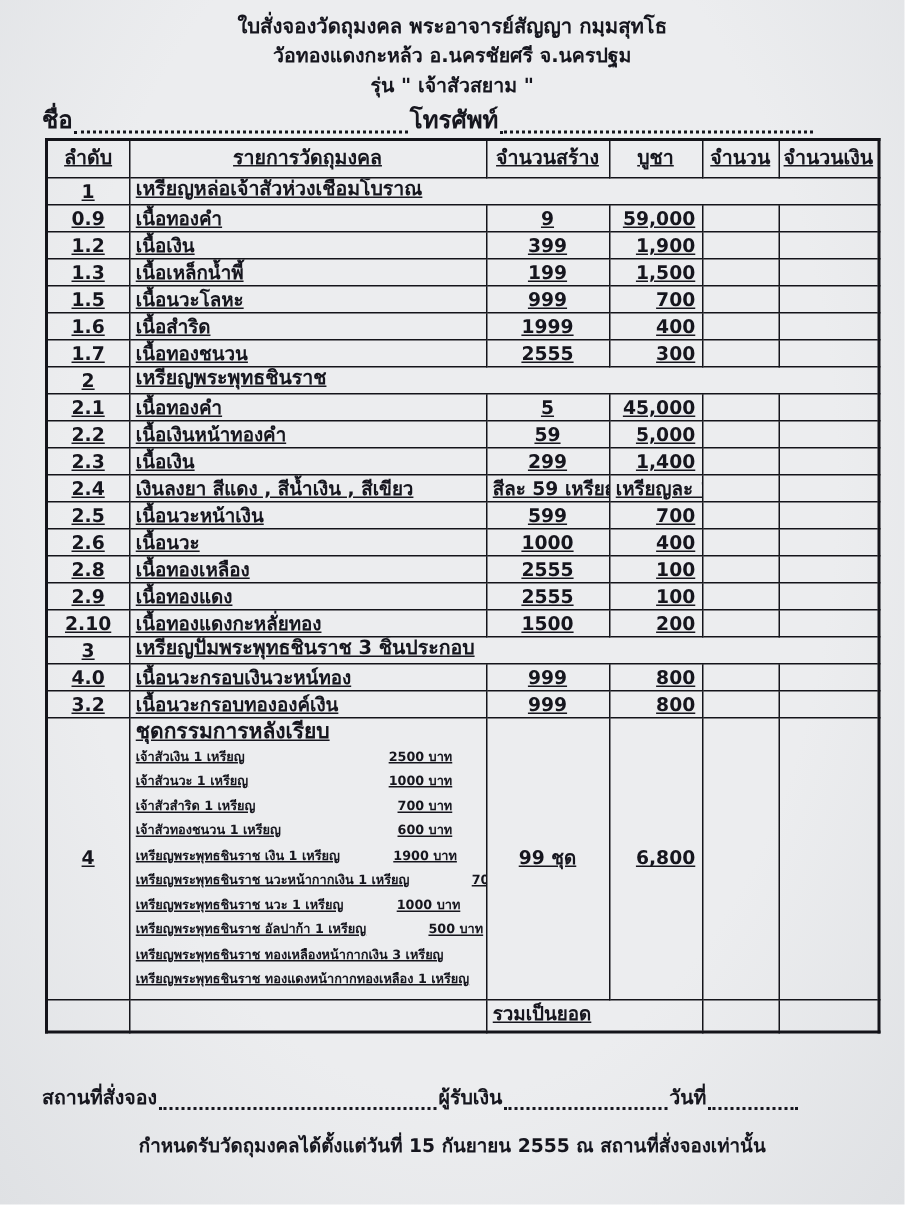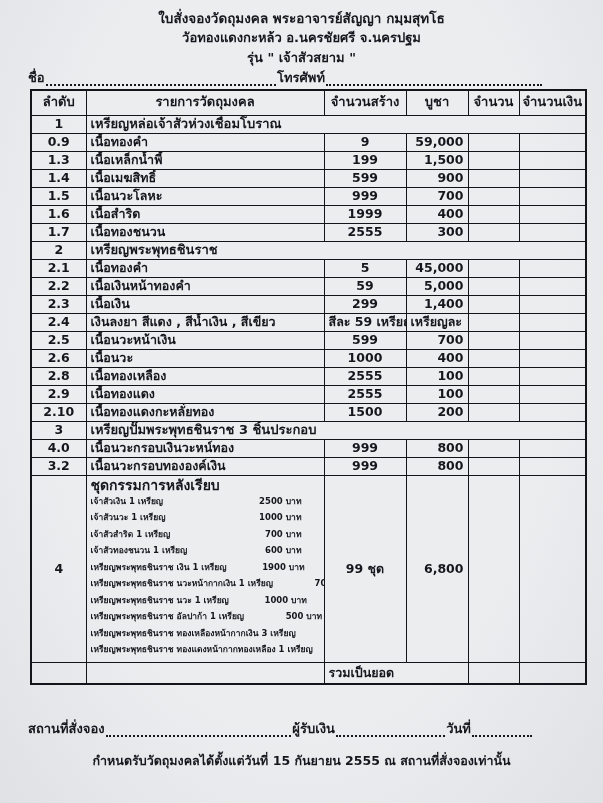--- a/index.html
+++ b/index.html
@@ -20,37 +20,38 @@
   
   .doc-header{padding-top:8px;text-align:center;font-weight:bold;line-height:1.5;}
   .doc-header .l1{font-size:13.5px;}
   .doc-header .l2{font-size:13px;}
   .doc-header .l3{font-size:13px;}
 
   
   .name-line{
     display:flex;align-items:flex-end;
     margin:3px 60px 3px 28px;
-    font-size:13px;font-weight:bold;line-height:1.2;
+    font-size:16px;font-weight:bold;line-height:1.2;
   }
   .dots{
     flex:1 1 auto;height:11px;
     border-bottom:2px dotted var(--ink);
     margin:0 1px;
   }
   .name-line .dots.first{flex:3.2;}
   .name-line .dots.second{flex:3.0;}
 
   
   table.order{
     margin:2px 18px 0 30px;
     width:555px;
     border-collapse:collapse;
     border:2.5px solid var(--line);
     table-layout:fixed;
+    text-decoration:underline;
   }
   table.order th, table.order td{
     border:1.5px solid var(--line);
     padding:0 4px;
     font-weight:bold;
     font-size:12.5px;
     height:17px;
     line-height:1.15;
     overflow:hidden;
     white-space:nowrap;
@@ -130,32 +131,32 @@
         </tr>
         <tr class="item">
           <td class="c-no">0.9</td>
           <td class="c-label">เนื้อทองคำ</td>
           <td class="c-made">9</td>
           <td class="c-price">59,000</td>
           <td></td>
           <td></td>
         </tr>
         <tr class="item">
+          <td class="c-no">1.2</td>
+          <td class="c-label">เนื้อเงิน</td>
+          <td class="c-made">399</td>
+          <td class="c-price">1,900</td>
+          <td></td>
+          <td></td>
+        </tr>
+        <tr class="item">
           <td class="c-no">1.3</td>
           <td class="c-label">เนื้อเหล็กน้ำพี้</td>
           <td class="c-made">199</td>
           <td class="c-price">1,500</td>
-          <td></td>
-          <td></td>
-        </tr>
-        <tr class="item">
-          <td class="c-no">1.4</td>
-          <td class="c-label">เนื้อเมฆสิทธิ์</td>
-          <td class="c-made">599</td>
-          <td class="c-price">900</td>
           <td></td>
           <td></td>
         </tr>
         <tr class="item">
           <td class="c-no">1.5</td>
           <td class="c-label">เนื้อนวะโลหะ</td>
           <td class="c-made">999</td>
           <td class="c-price">700</td>
           <td></td>
           <td></td>

